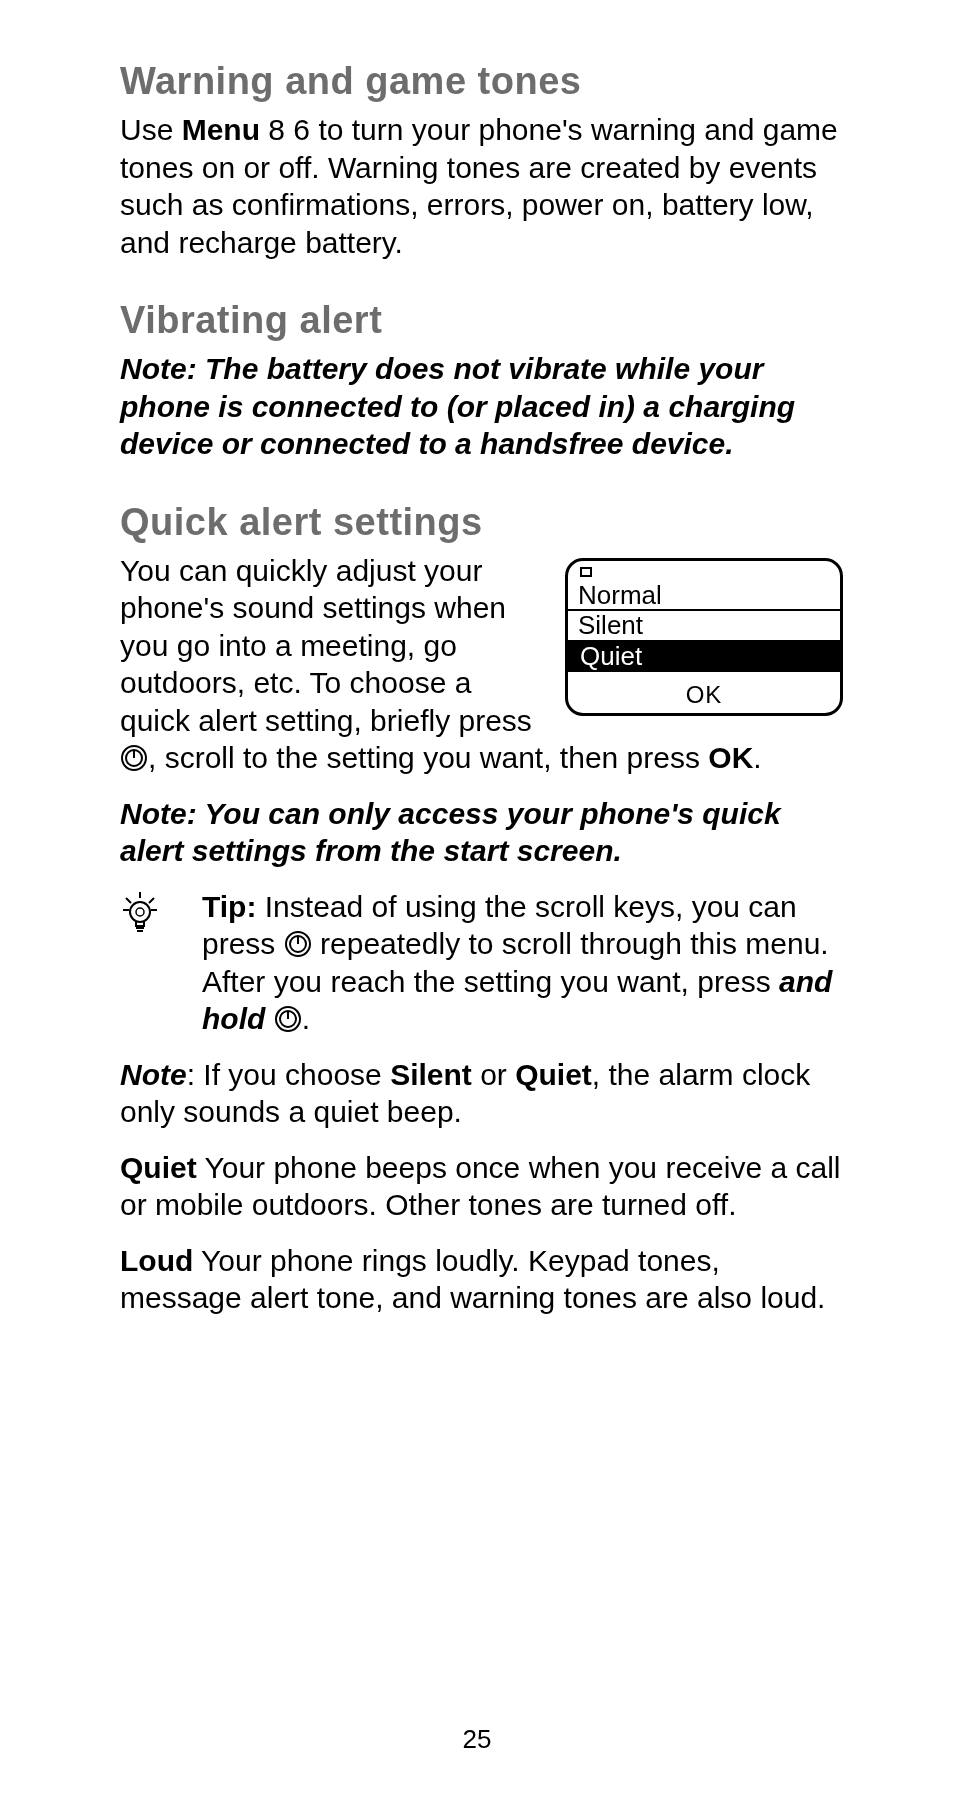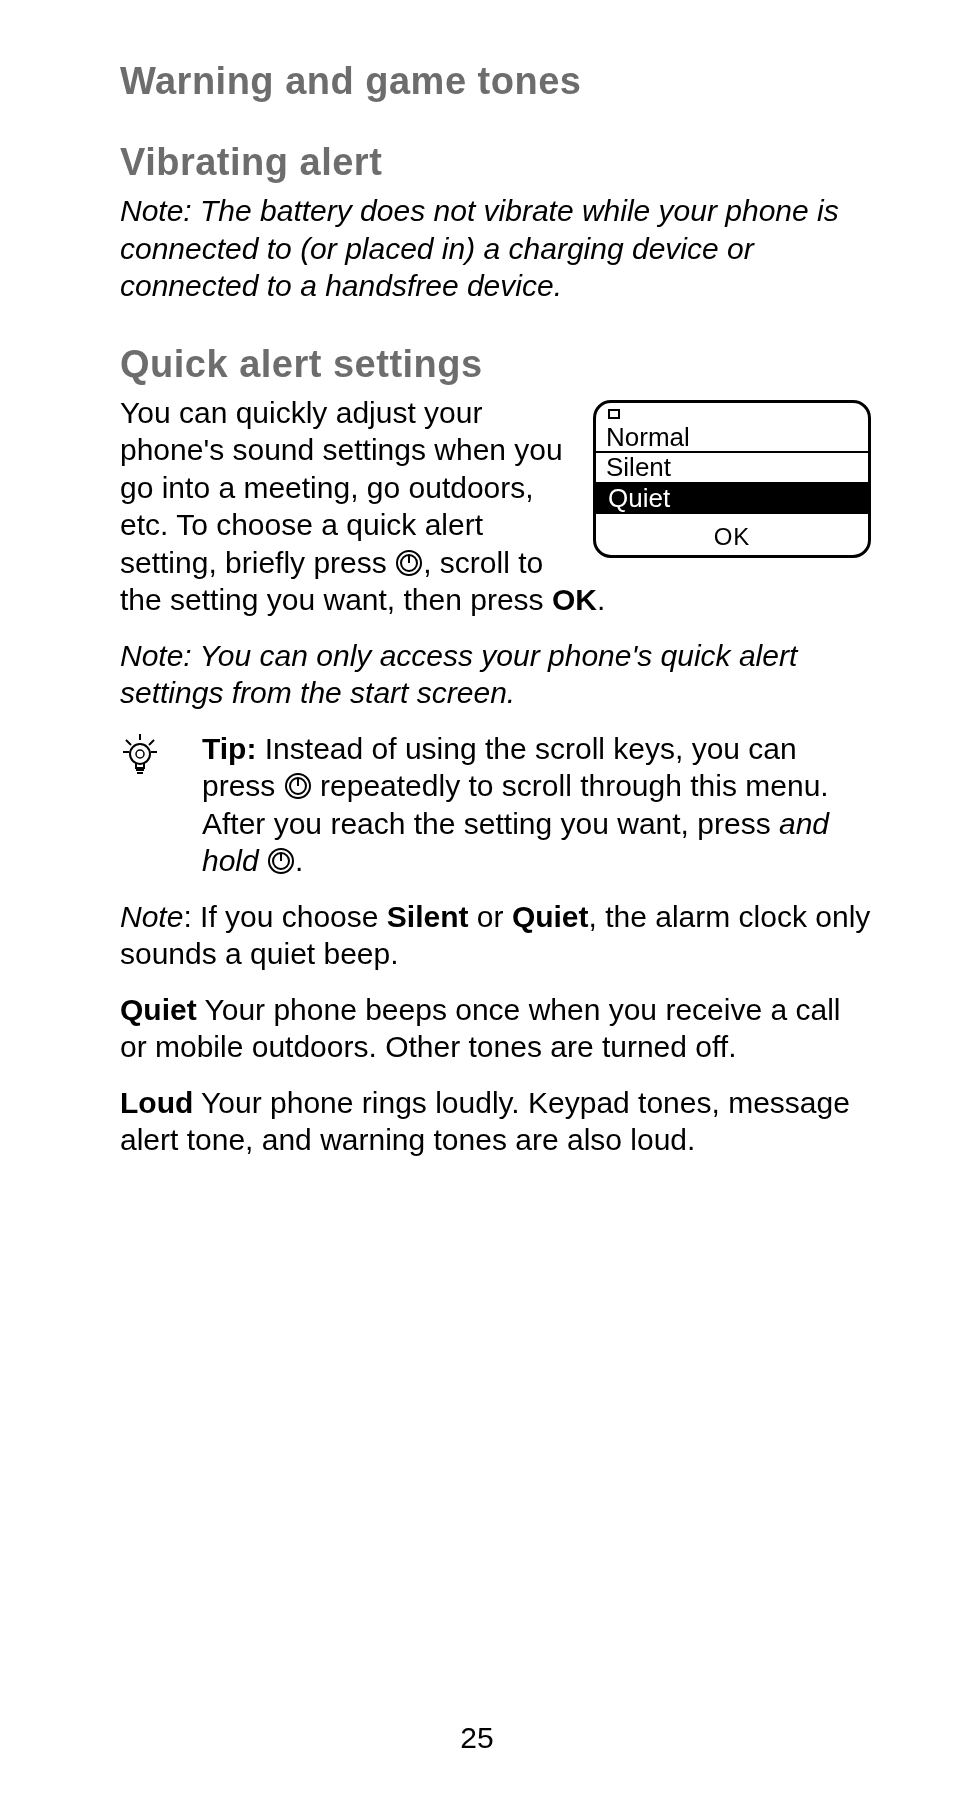--- a/index.html
+++ b/index.html
@@ -5,38 +5,38 @@
   * { margin: 0; padding: 0; box-sizing: border-box; }
   body {
     width: 954px;
     height: 1803px;
     background: #ffffff;
     font-family: Arial, Helvetica, sans-serif;
     color: #000;
     position: relative;
   }
   .page {
-    padding: 60px 83px 0 120px;
+    padding: 60px 111px 0 120px;
   }
   h2 {
     font-size: 38px;
     font-weight: bold;
     color: #6d6d6d;
     margin-bottom: 8px;
     letter-spacing: 0.5px;
   }
   .section { margin-bottom: 38px; }
   p {
     font-size: 30px;
     line-height: 1.25;
     color: #000;
     margin: 0;
   }
   .para { margin-bottom: 18px; }
-  .note { font-style: italic; }
+  .note { font-style: italic; font-weight: bold; }
   .bold { font-weight: bold; }
   .wrap-block {
     overflow: visible;
   }
   
   .phone-wrap {
     float: right;
     margin: 6px 0 6px 18px;
   }
   .phone {
@@ -114,30 +114,31 @@
     display: inline-block;
     vertical-align: -2px;
     width: 30px; height: 26px;
   }
   .page-num {
     position: absolute;
     bottom: 48px;
     left: 0;
     width: 100%;
     text-align: center;
-    font-size: 30px;
+    font-size: 26px;
   }
 </style>
 </head>
 <body>
 
 <div class="page">
 
   <div class="section">
     <h2>Warning and game tones</h2>
+    <p><span>Use </span><span class="bold">Menu</span><span> 8 6 to turn your phone's warning and game tones on or off. Warning tones are created by events such as confirmations, errors, power on, battery low, and recharge battery.</span></p>
   </div>
 
   <div class="section">
     <h2>Vibrating alert</h2>
     <p class="note">Note:  The battery does not vibrate while your phone is connected to (or placed in) a charging device or connected to a handsfree device.</p>
   </div>
 
   <div class="section">
     <h2>Quick alert settings</h2>
 

